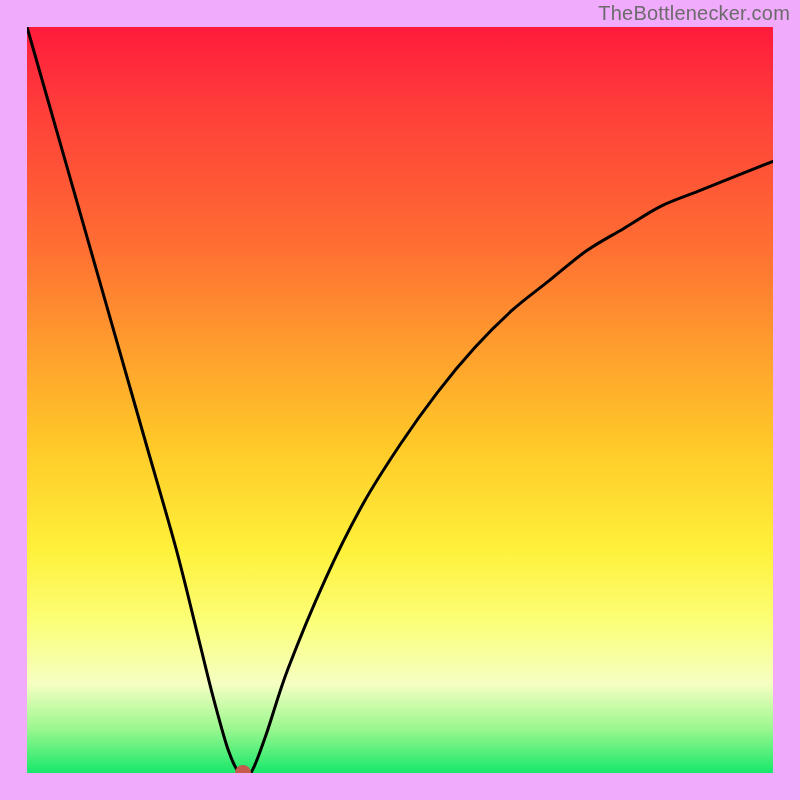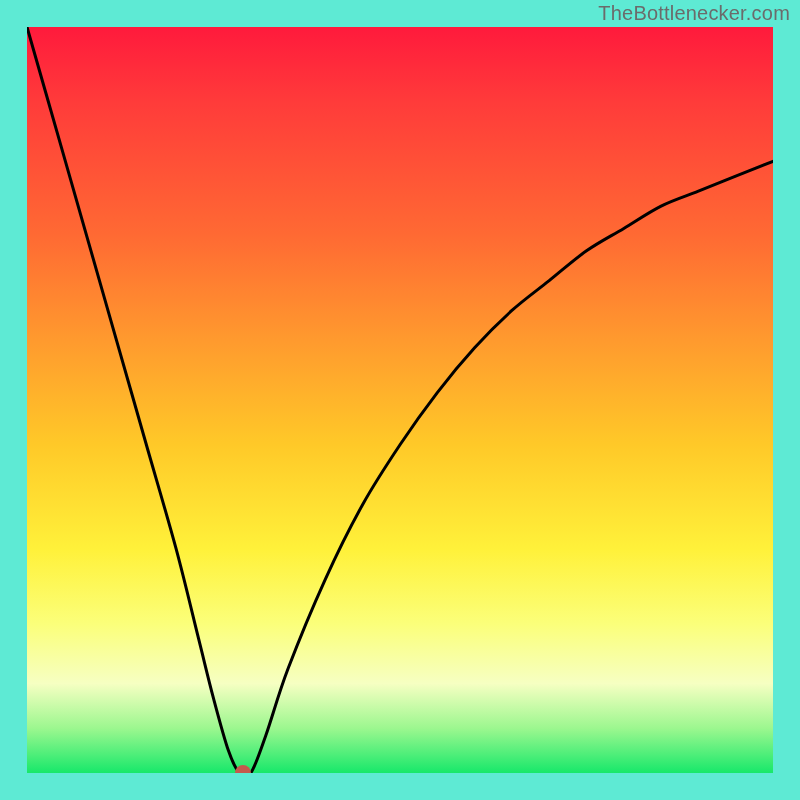--- a/index.html
+++ b/index.html
@@ -8,21 +8,21 @@
     width: 800px;
     height: 800px;
     background: #ffffff;
     font-family: Arial, Helvetica, sans-serif;
     overflow: hidden;
   }
   .frame {
     position: relative;
     width: 800px;
     height: 800px;
-    background: #5eead4;
+    background: #f0abfc;
     box-sizing: border-box;
   }
   .attribution {
     position: absolute;
     top: 2px;
     right: 10px;
     color: #6b6b6b;
     font-size: 20px;
     font-weight: 500;
     letter-spacing: 0.2px;

